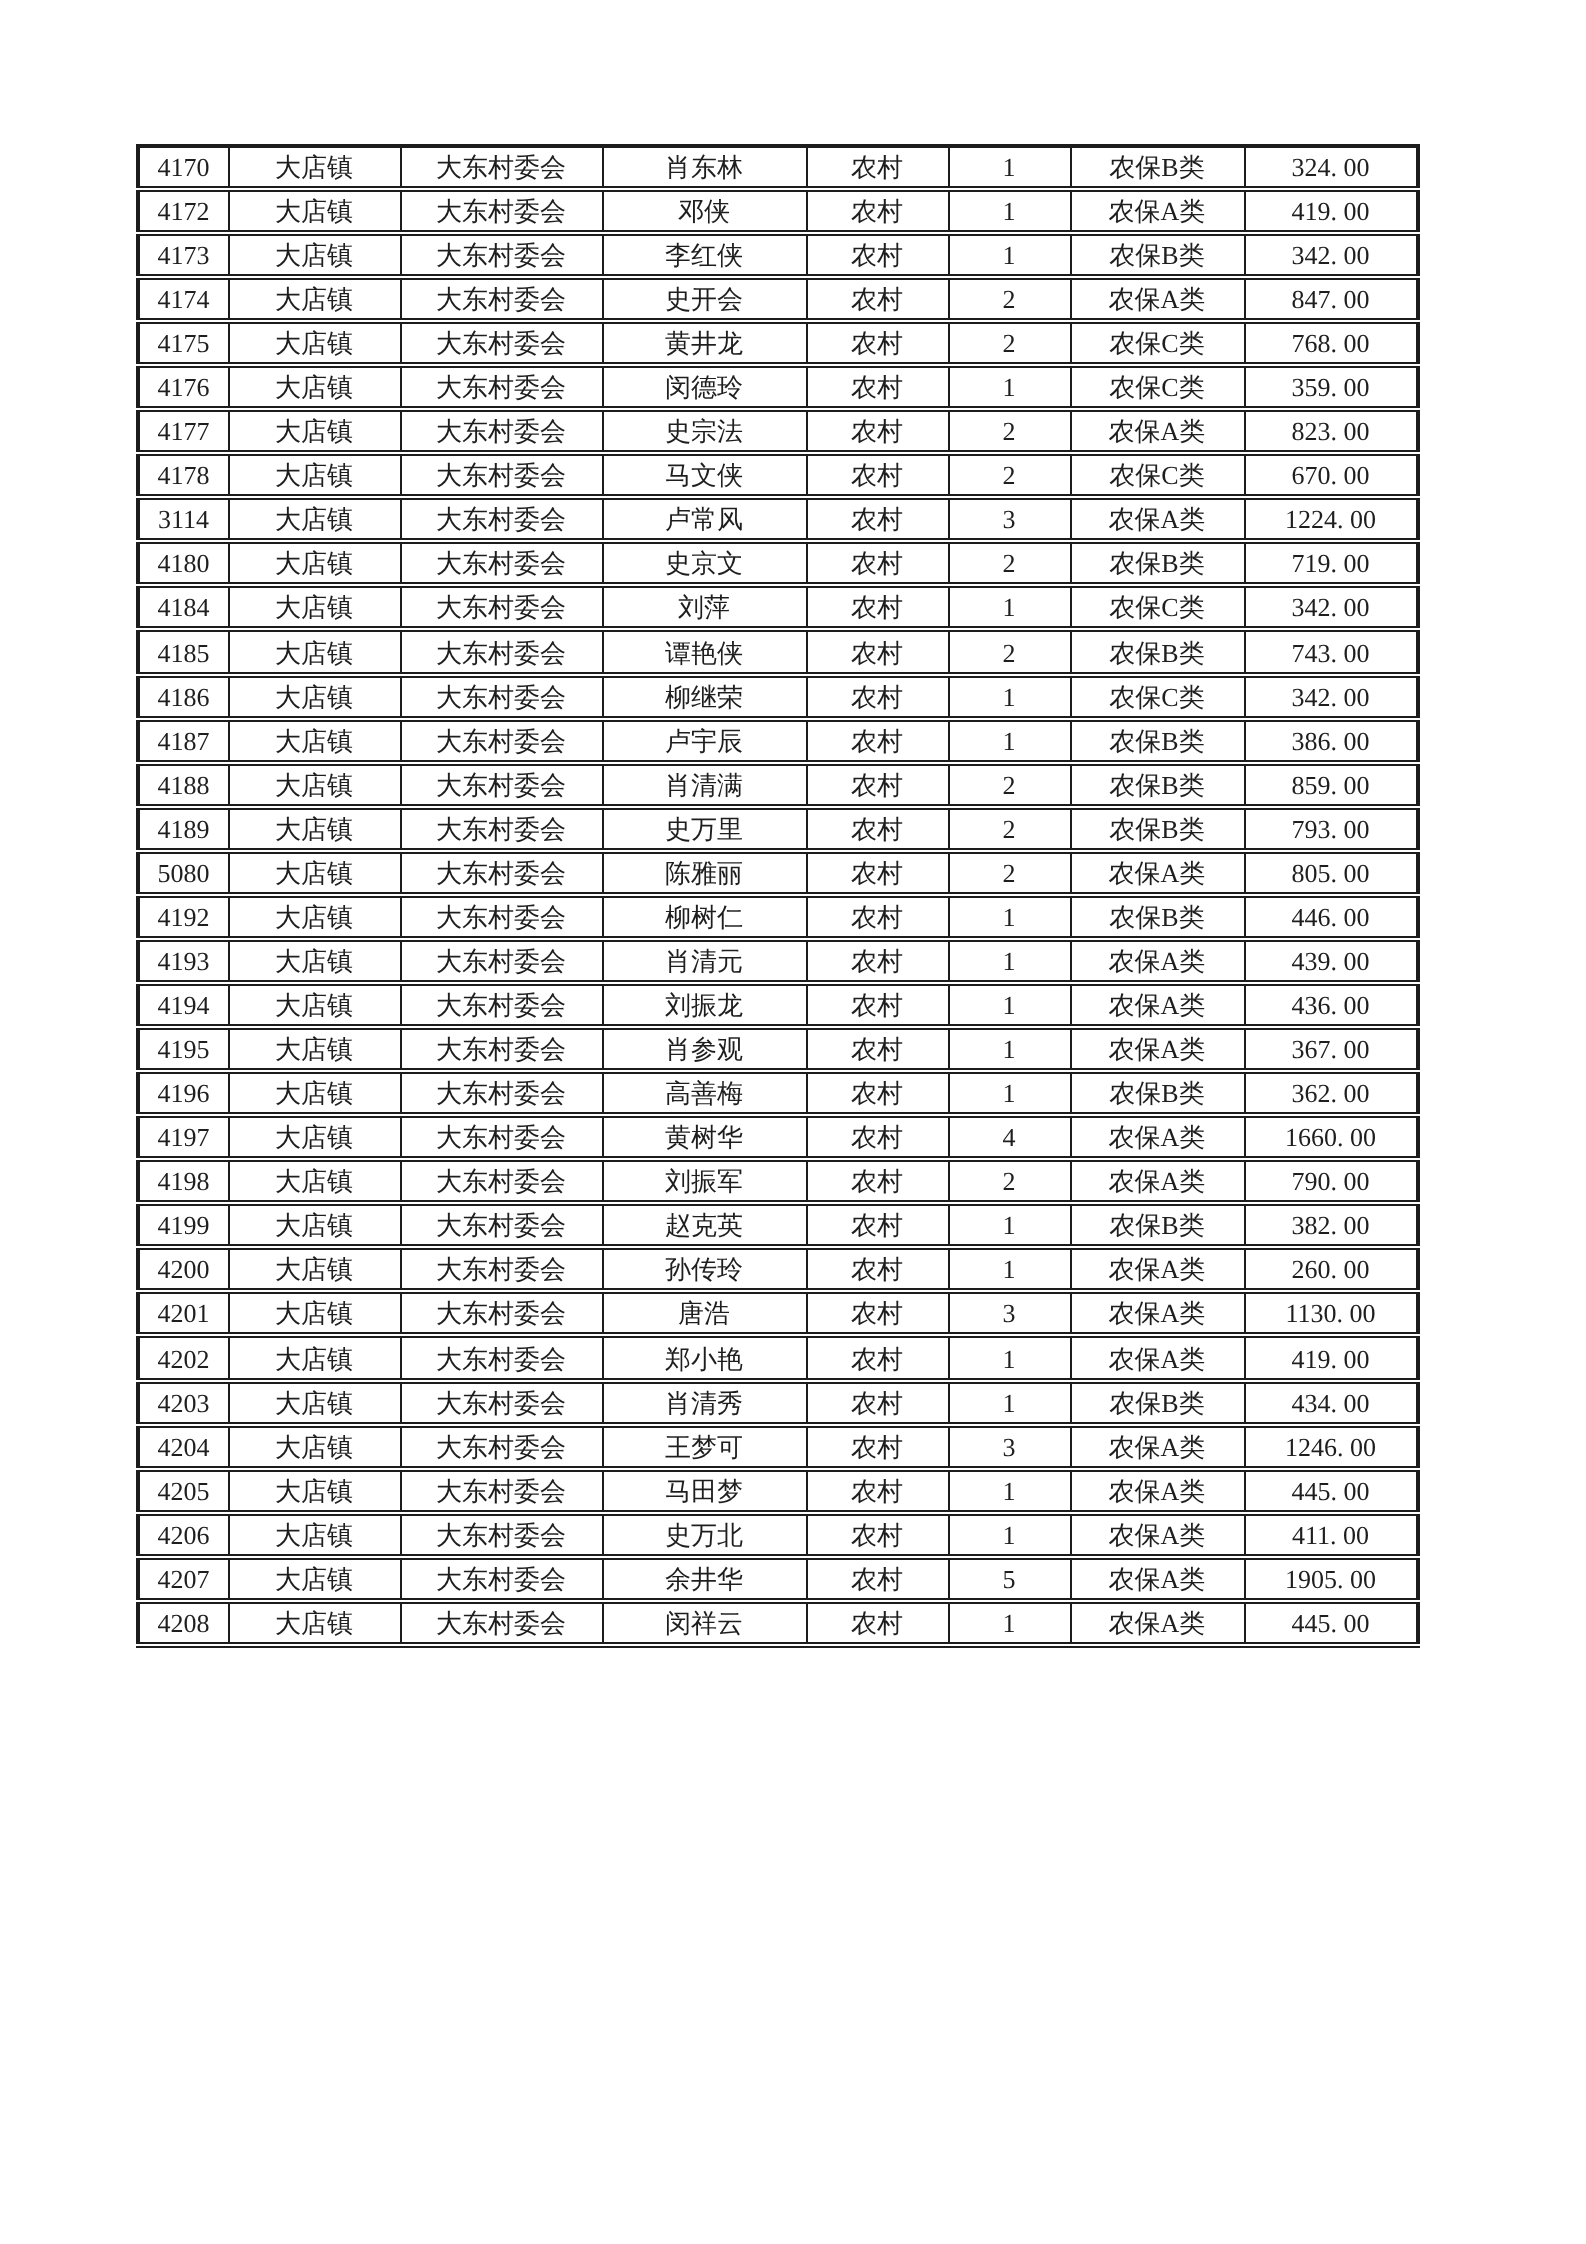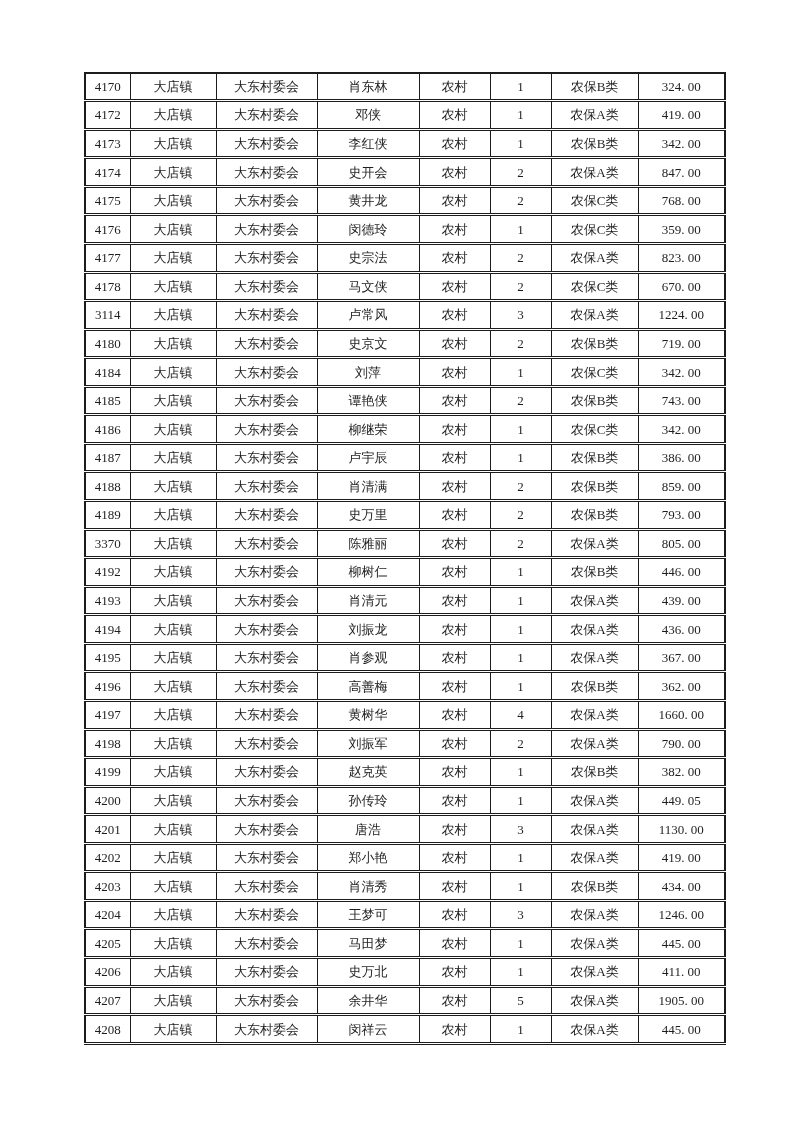--- a/index.html
+++ b/index.html
@@ -19,26 +19,25 @@
     width: 793px;
     height: 1122px;
     background: #ffffff;
     overflow: hidden;
   }
   table.roster {
     position: absolute;
     left: 68px;
     top: 72px;
     width: 640px;
-    height: 973px;
+    height: 752px;
     table-layout: fixed;
     border-collapse: collapse;
     border: 2px solid #1c1c1c;
     background: #ffffff;
-    margin-left: 16px;
   }
   table.roster td {
     border: 1px solid #1c1c1c;
     border-bottom: 3px double #1c1c1c;
     padding: 0;
     text-align: center;
     vertical-align: middle;
     font-size: 13px;
     line-height: 1;
     color: #1e1e1e;
@@ -216,21 +215,21 @@
           <td>4189</td>
           <td>大店镇</td>
           <td>大东村委会</td>
           <td>史万里</td>
           <td>农村</td>
           <td>2</td>
           <td>农保B类</td>
           <td>793. 00</td>
         </tr>
         <tr>
-          <td>3370</td>
+          <td>5080</td>
           <td>大店镇</td>
           <td>大东村委会</td>
           <td>陈雅丽</td>
           <td>农村</td>
           <td>2</td>
           <td>农保A类</td>
           <td>805. 00</td>
         </tr>
         <tr>
           <td>4192</td>
@@ -313,21 +312,21 @@
           <td>382. 00</td>
         </tr>
         <tr>
           <td>4200</td>
           <td>大店镇</td>
           <td>大东村委会</td>
           <td>孙传玲</td>
           <td>农村</td>
           <td>1</td>
           <td>农保A类</td>
-          <td>449. 05</td>
+          <td>260. 00</td>
         </tr>
         <tr>
           <td>4201</td>
           <td>大店镇</td>
           <td>大东村委会</td>
           <td>唐浩</td>
           <td>农村</td>
           <td>3</td>
           <td>农保A类</td>
           <td>1130. 00</td>

